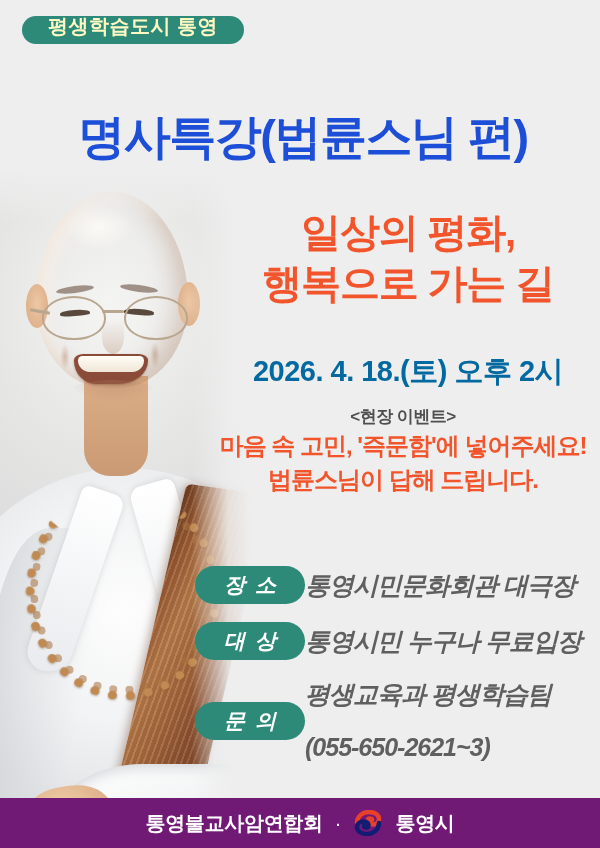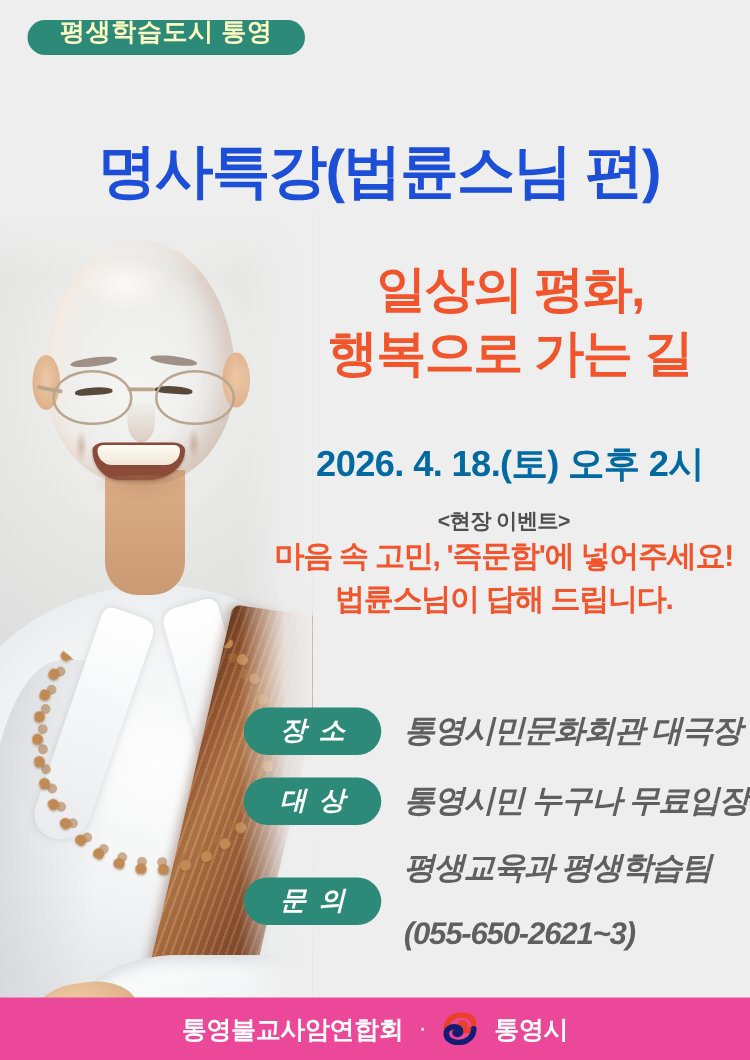--- a/index.html
+++ b/index.html
@@ -387,41 +387,40 @@
     color: #ffffff;
     font-size: 21px;
     font-weight: bold;
     text-align: center;
     letter-spacing: 10px;
     text-indent: 10px;
     line-height: 1.2;
   }
   .info-val {
     flex: 1 1 auto;
-    padding-left: 18px;
     color: #5f5f5f;
     font-size: 25px;
     font-weight: bold;
     letter-spacing: -1px;
     line-height: 1.3;
     white-space: nowrap;
   }
   .info-val .sub {
     display: block;
     margin-top: 20px;
   }
 
   
   .footer {
     position: absolute;
     left: 0;
     bottom: 0;
     width: 600px;
     height: 50px;
-    background: #ec4899;
+    background: #701a75;
     display: flex;
     align-items: center;
     justify-content: center;
     gap: 12px;
     margin-top: 44px;
   }
   .footer-text {
     color: #ffffff;
     font-size: 20px;
     font-weight: bold;

